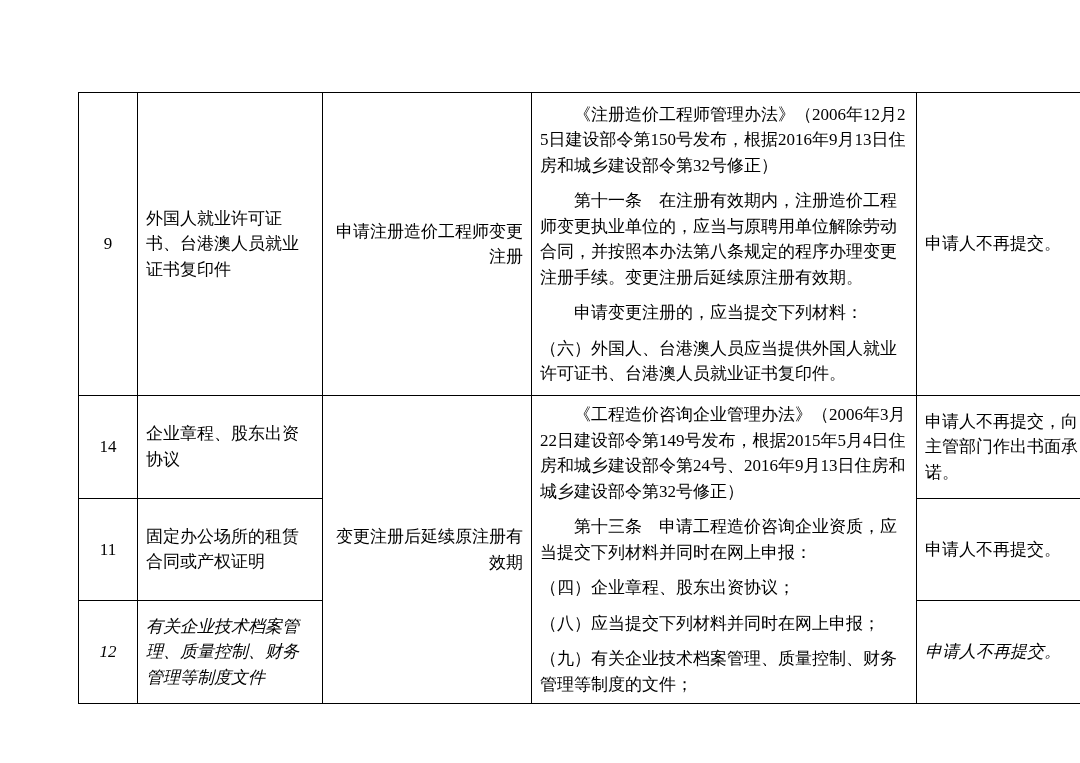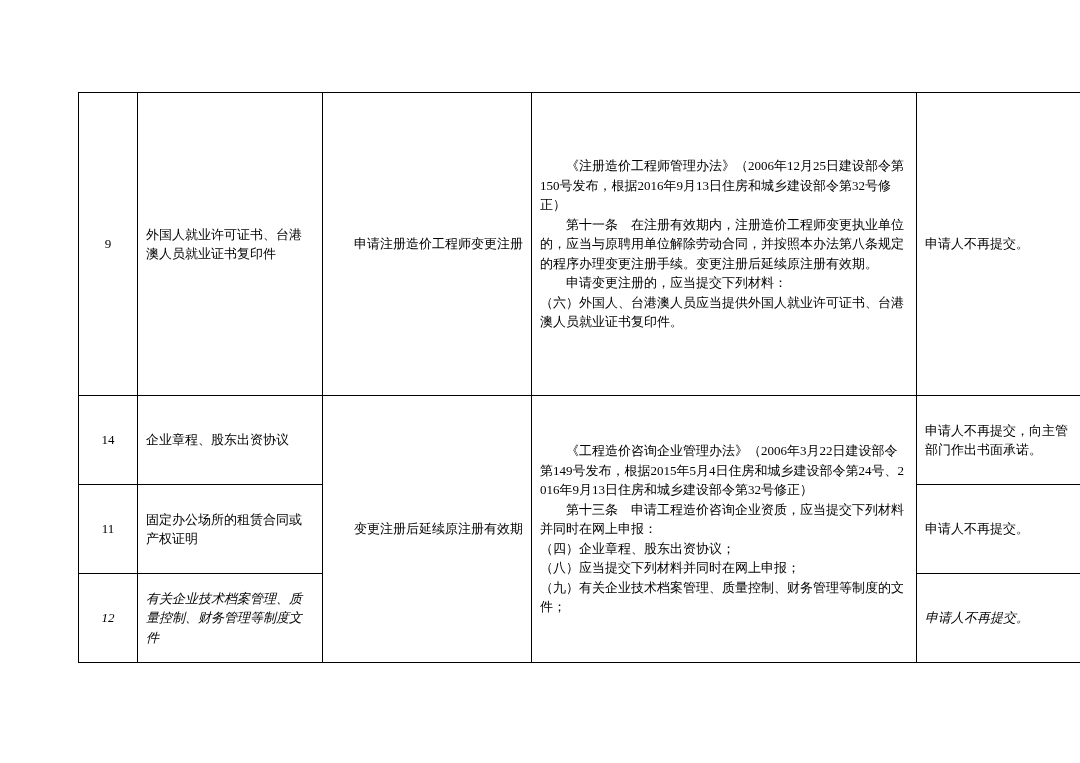--- a/index.html
+++ b/index.html
@@ -29,21 +29,21 @@
   table.doc-table {
     border-collapse: collapse;
     table-layout: fixed;
     width: 924px;
     background: #ffffff;
   }
   table.doc-table td {
     border: 1px solid #000000;
     vertical-align: middle;
     padding: 6px 8px;
-    font-size: 13px;
+    font-size: 17px;
     line-height: 1.5;
   }
   td.c-num {
     width: 42px;
     text-align: center;
     vertical-align: middle;
     font-size: 15px;
   }
   td.c-item {
     width: 168px;
@@ -73,21 +73,21 @@
   .para {
     margin: 0;
     text-indent: 2em;
     white-space: normal;
     word-break: break-all;
   }
   .para.noindent {
     text-indent: 0;
   }
   .basis-block .para + .para {
-    margin-top: 0;
+    margin-top: 10px;
   }
   .cell-text {
     margin: 0;
     word-break: break-all;
   }
 </style>
 </head>
 <body>
 
 <div class="page">

